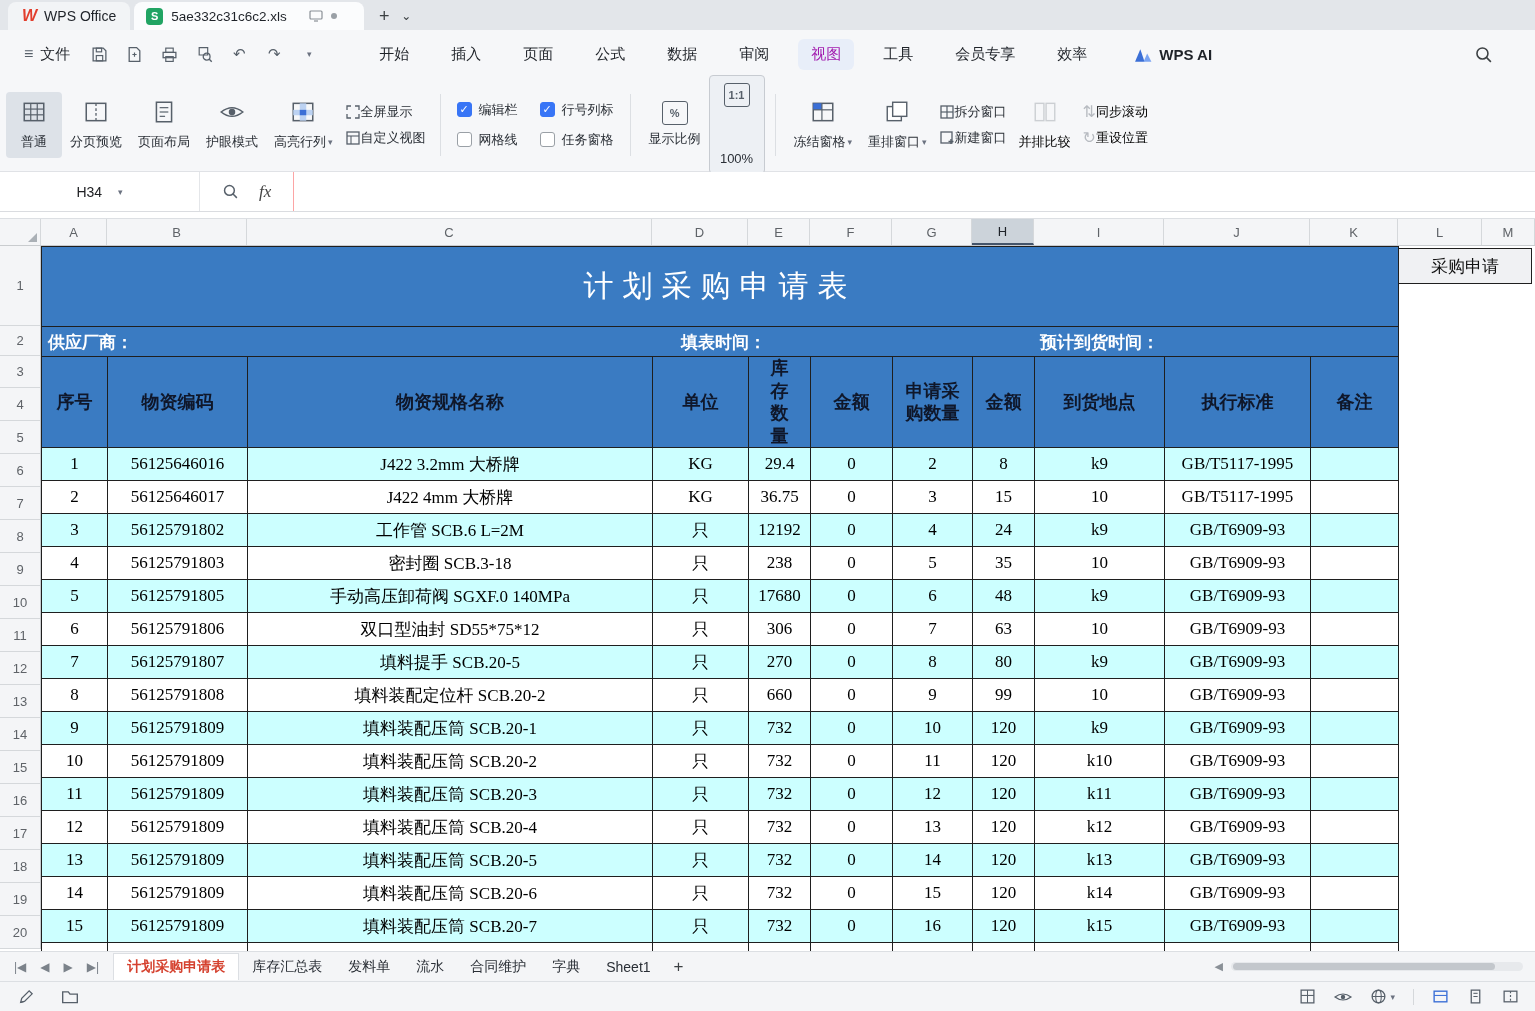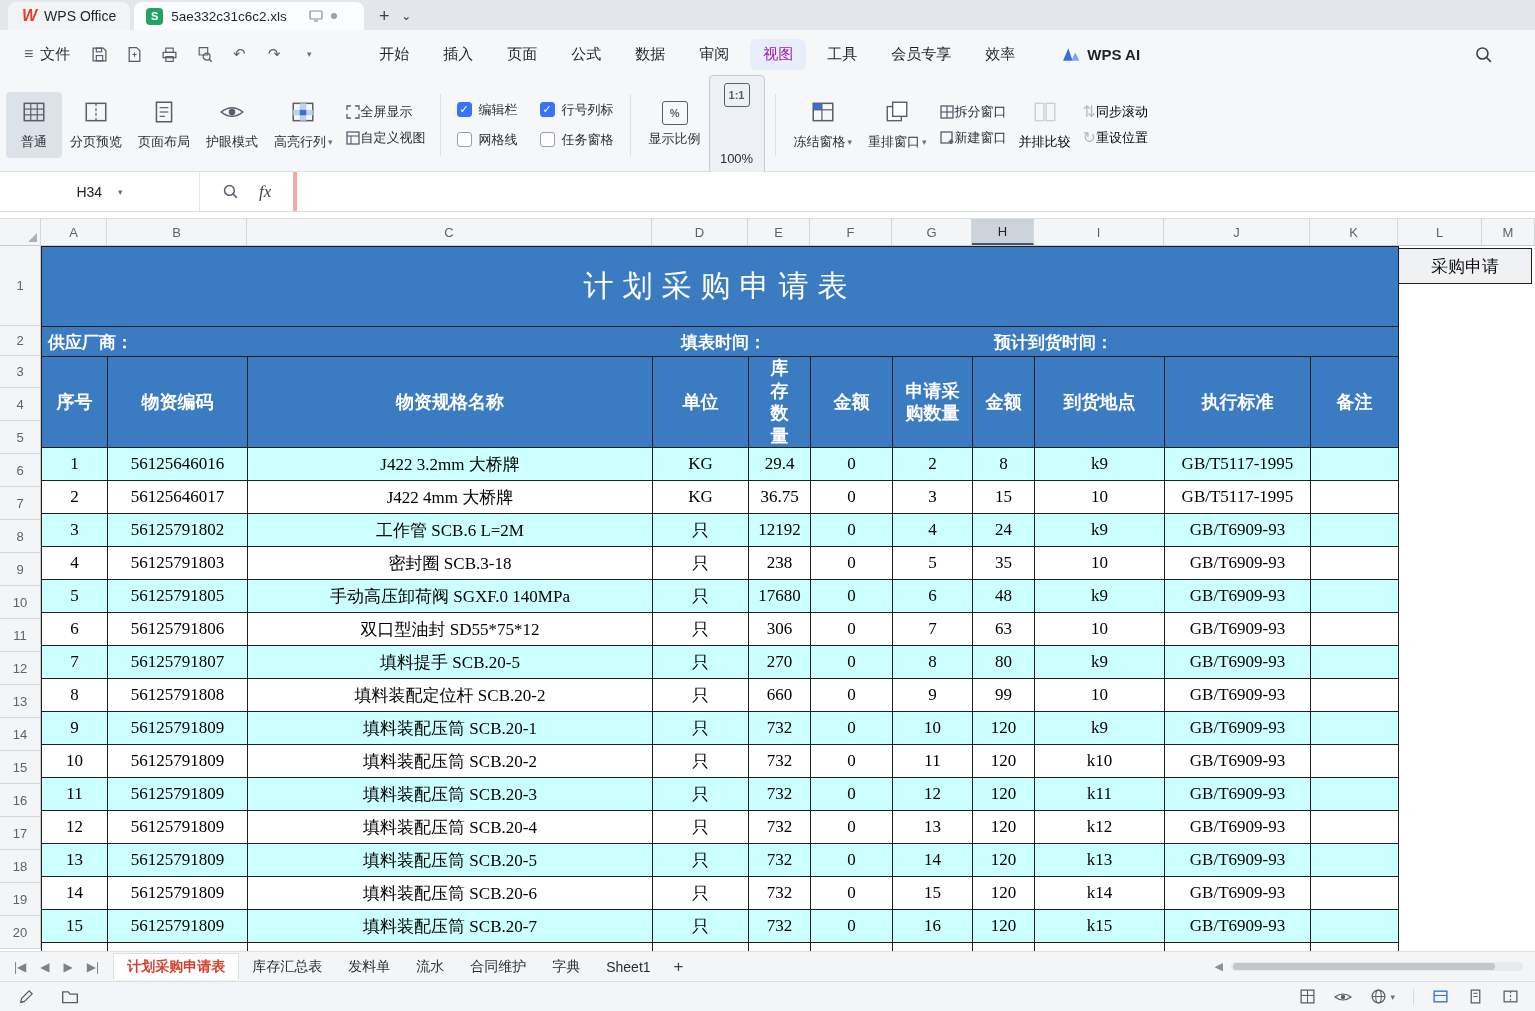--- a/index.html
+++ b/index.html
@@ -24,24 +24,24 @@
   .tab-caret{width:20px;height:24px;margin-bottom:2px;display:flex;align-items:center;justify-content:center;
     font-size:12px;color:#3c4043;}
 
   
   .menubar{position:absolute;left:0;top:30px;width:100%;height:48px;background:#f6f7f9;
     display:flex;align-items:center;}
   .file-btn{margin-left:14px;padding:6px 10px;font-size:15px;color:#1f2329;display:flex;gap:7px;align-items:center;}
   .qat{display:flex;align-items:center;gap:13px;margin-left:8px;padding-right:14px;}
   .qat .qic{display:flex;align-items:center;justify-content:center;width:22px;height:22px;}
   .qat .gch{font-size:15px;color:#57606a;}
-  .menu-tabs{display:flex;align-items:flex-end;gap:8px;margin-left:32px;}
+  .menu-tabs{display:flex;align-items:flex-end;gap:16px;margin-left:32px;}
   .mtab{padding:6px 13px;font-size:15px;color:#1f2329;border-radius:6px;white-space:nowrap;}
   .mtab.active{color:#a21caf;background:#e8eef9;}
-  .wpsai{display:flex;align-items:center;gap:6px;margin-left:34px;font-size:15px;color:#1f2329;font-weight:bold;}
+  .wpsai{display:flex;align-items:flex-end;gap:6px;margin-left:34px;font-size:15px;color:#1f2329;font-weight:bold;}
   .search-btn{margin-left:auto;margin-right:42px;display:flex;align-items:center;}
 
   
   .ribbon{position:absolute;left:0;top:78px;width:100%;height:94px;background:#f6f7f9;
     border-bottom:1px solid #e0e2e6;display:flex;align-items:center;padding:0 6px;}
   .rbtn{display:flex;flex-direction:column;align-items:center;justify-content:center;gap:5px;
     min-width:56px;padding:7px 8px;border-radius:4px;background:transparent;border:none;
     font-size:13px;color:#2a2f36;cursor:pointer;}
   .rbtn.selected{background:#dde2e8;}
   .rlabel{white-space:nowrap;font-size:13px;color:#2a2f36;display:flex;align-items:center;gap:2px;}
@@ -62,21 +62,21 @@
   .dis{color:#b7bbc1 !important;}
   .dis .rlabel,.dis span{color:#000000;}
   .dis svg{opacity:.45;}
   .gly{font-size:16px;color:#57606a;line-height:1;}
 
   
   .formulabar{position:absolute;left:0;top:172px;width:100%;height:40px;background:#fff;
     border-bottom:1px solid #dadce0;display:flex;align-items:center;}
   .namebox{width:200px;height:100%;display:flex;align-items:center;justify-content:center;gap:16px;
     font-size:14px;color:#202124;border-right:1px solid #e4e6e9;}
-  .fb-icons{display:flex;align-items:center;gap:20px;padding:0 22px;border-right:4px solid #fca5a5;height:100%;}
+  .fb-icons{display:flex;align-items:center;gap:20px;padding:0 22px;border-right:1px solid #fca5a5;height:100%;}
   .fx{font-family:"Liberation Serif",serif;font-style:italic;font-size:17px;color:#444;}
   .formula-input{flex:1;height:100%;}
 
   
   .colheads{position:absolute;left:0;top:218px;width:100%;height:28px;display:flex;background:#f4f5f7;
     border-top:1px solid #dcdfe3;border-bottom:1px solid #c9cccf;font-size:13px;color:#5f6368;}
   .corner{width:41px;height:100%;border-right:1px solid #d5d8db;position:relative;}
   .corner::after{content:"";position:absolute;right:3px;bottom:3px;border-style:solid;
     border-width:0 0 9px 9px;border-color:transparent transparent #aab0b6 transparent;}
   .colhead{height:100%;display:flex;align-items:center;justify-content:center;
@@ -93,23 +93,23 @@
     font-family:"Liberation Serif",serif;}
   table.sheet td,table.sheet th{border:1px solid #1f1f1f;text-align:center;vertical-align:middle;
     overflow:hidden;padding:0 4px;}
   .r-title{height:80px;}
   .title-cell{background:#3a7bc2;color:#fff;font-size:30px;letter-spacing:9px;font-weight:400;}
   .r-band{height:30px;font-family:Liberation Serif, serif;}
   .band-cell{background:#3a7bc2;color:#fff;position:relative;font-weight:bold;font-size:17px;}
   .band-cell span{position:absolute;top:50%;transform:translateY(-50%);white-space:nowrap;}
   .band-cell .sup{left:6px;}
   .band-cell .ft{left:639px;}
-  .band-cell .ar{left:952px;}
+  .band-cell .ar{left:998px;}
   .r-head{height:65px;}
-  .r-head th{background:#3a7bc2;color:#ffffff;font-weight:bold;font-size:18px;line-height:1.25;white-space:normal;}
+  .r-head th{background:#3a7bc2;color:#0f172a;font-weight:bold;font-size:18px;line-height:1.25;white-space:normal;}
   .r-head th.pad-e{padding:0 13px;}
   .r-head th.pad-g{padding:0 9px;}
   tr.dr{height:33px;}
   tr.dr td{font-size:17px;white-space:nowrap;background:#fff;}
   tr.dr.odd td{background:#ccffff;}
 
   .purchase{position:absolute;left:1398px;top:248px;width:134px;height:36px;border:1px solid #1f1f1f;
     background:#f0f1f3;display:flex;align-items:center;justify-content:center;
     font-family:"Liberation Serif",serif;font-size:17px;color:#111;}
 

